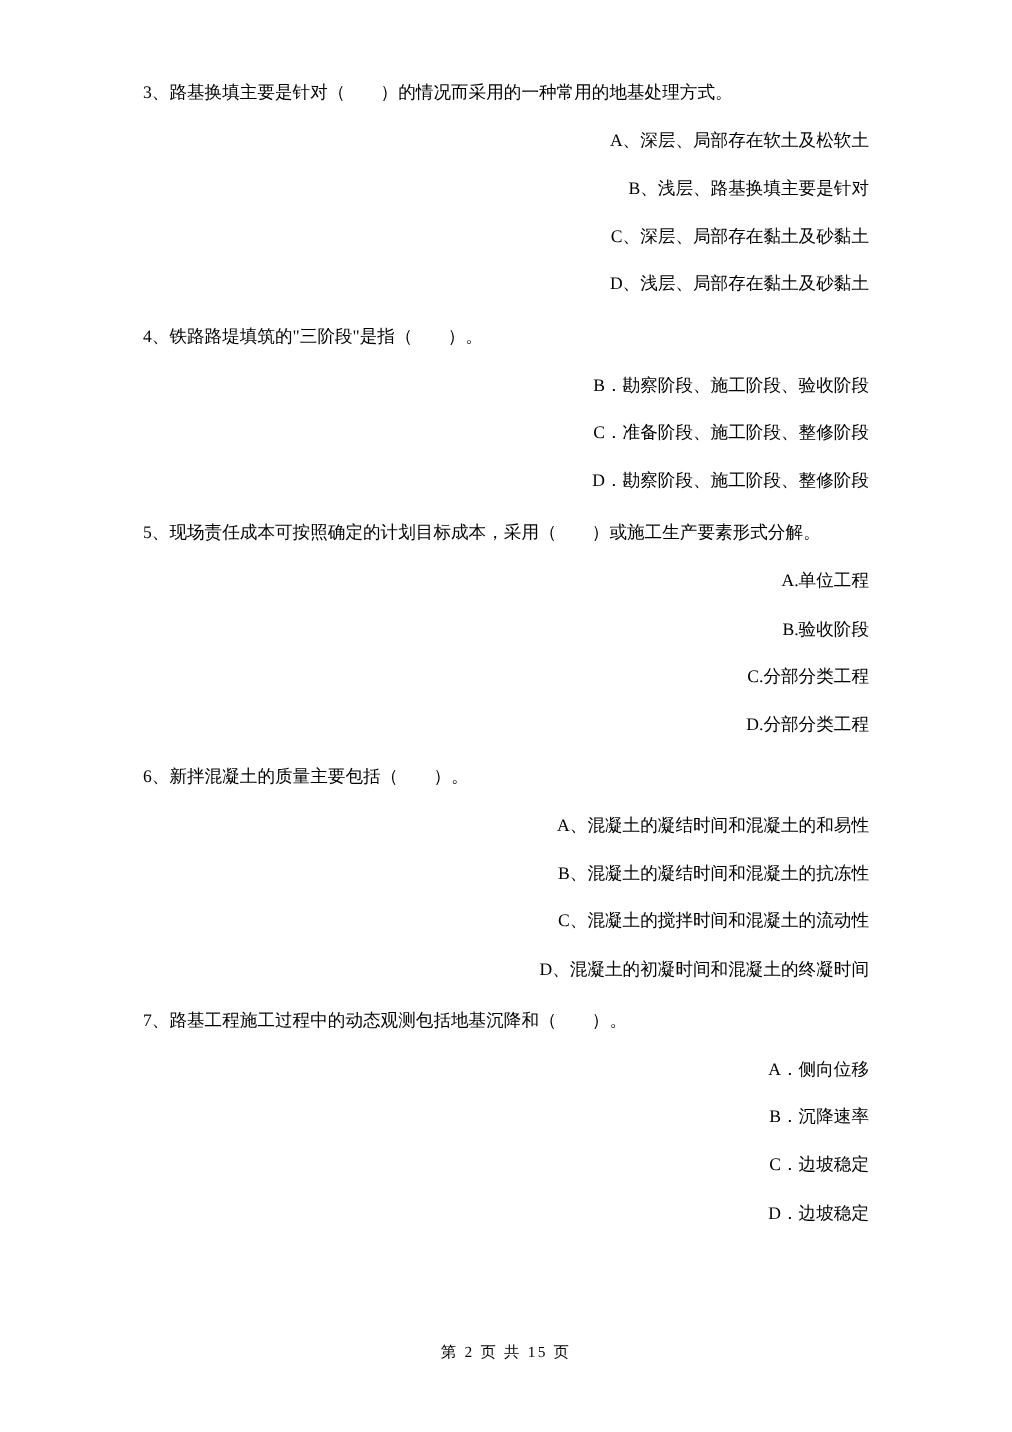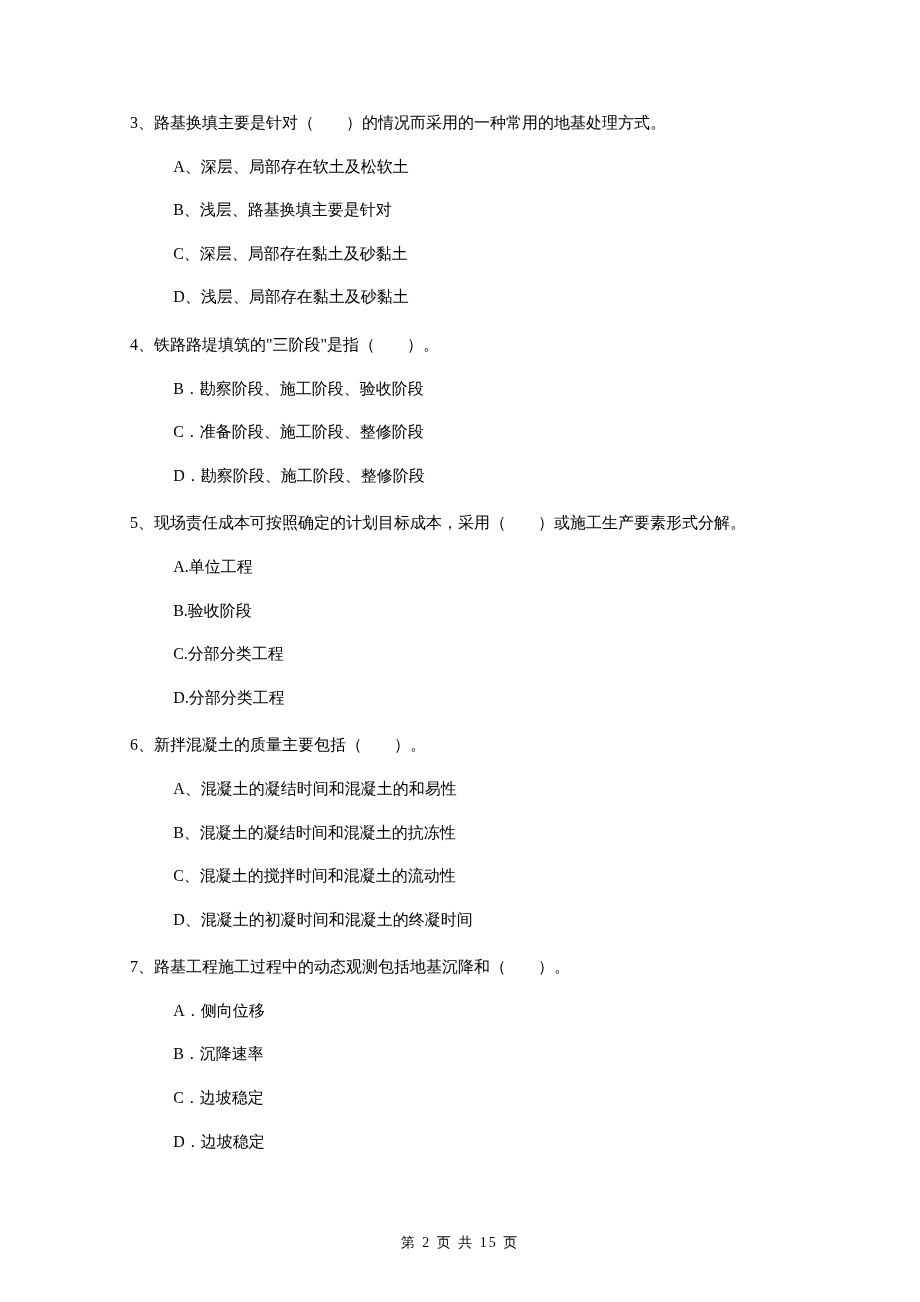--- a/index.html
+++ b/index.html
@@ -8,40 +8,41 @@
     background: #ffffff;
     font-family: "SimSun", "宋体", serif;
     font-size: 16px;
     color: #000000;
     width: 920px;
     height: 1302px;
     position: relative;
     box-sizing: border-box;
   }
   .page {
-    padding: 110px 130px 60px 130px;
+    padding: 72px 130px 60px 130px;
     line-height: 1.6;
   }
   .question {
     margin-bottom: 10px;
   }
   .qtext {
     margin-bottom: 18px;
     text-align: justify;
   }
   .option {
     margin-left: 2.7em;
     margin-bottom: 18px;
+    text-align: right;
   }
   .option:last-child {
     margin-bottom: 22px;
   }
   .footer {
     position: absolute;
-    bottom: 50px;
+    bottom: 63px;
     left: 0;
     width: 920px;
     text-align: center;
     font-size: 14px;
     letter-spacing: 2px;
   }
 </style>
 </head>
 <body>
 

